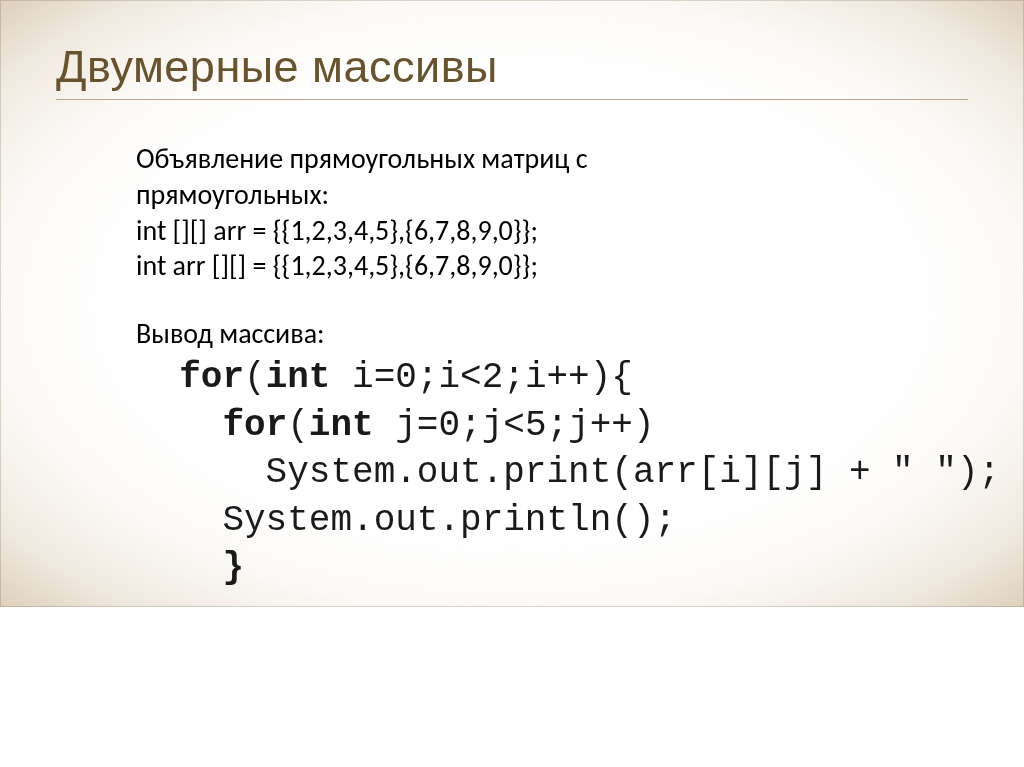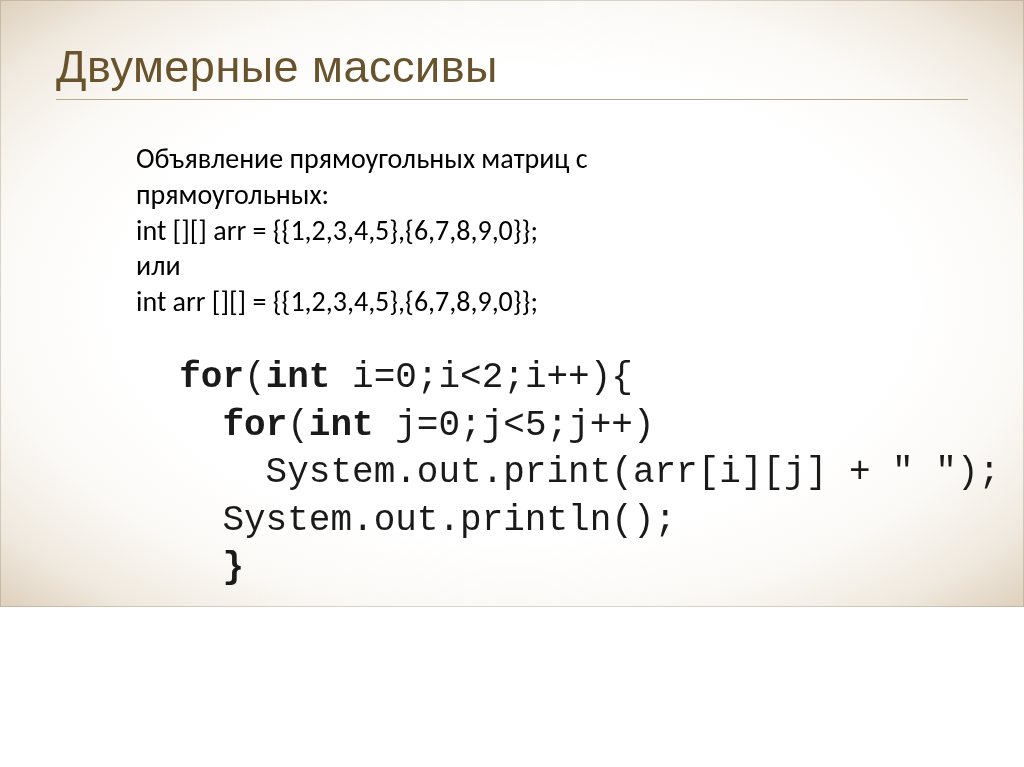--- a/index.html
+++ b/index.html
@@ -86,24 +86,24 @@
     <hr class="title-rule">
   </div>
 
   <div class="content">
 
     <p class="para">Объявление прямоугольных матриц с</p>
     <p class="para">прямоугольных:</p>
 
     <p class="para">int [][] arr = {{1,2,3,4,5},{6,7,8,9,0}};</p>
 
-    <p class="para">или</p>
 
     <p class="para">int arr [][] = {{1,2,3,4,5},{6,7,8,9,0}};</p>
 
     <div class="blank"></div>
 
+    <p class="para">Вывод массива:</p>
 
     <div class="code-block"><span class="code-line"><span>  </span><span class="kw">for</span><span>(</span><span class="kw">int</span><span> i=0;i&lt;2;i++){</span></span><span class="code-line"><span>    </span><span class="kw">for</span><span>(</span><span class="kw">int</span><span> j=0;j&lt;5;j++)</span></span><span class="code-line">      System.out.print(arr[i][j] + " ");</span><span class="code-line">    System.out.println();</span><span class="code-line"><span>    </span><span class="kw">}</span></span></div>
 
   </div>
 
 </div>
 
 </body></html>

